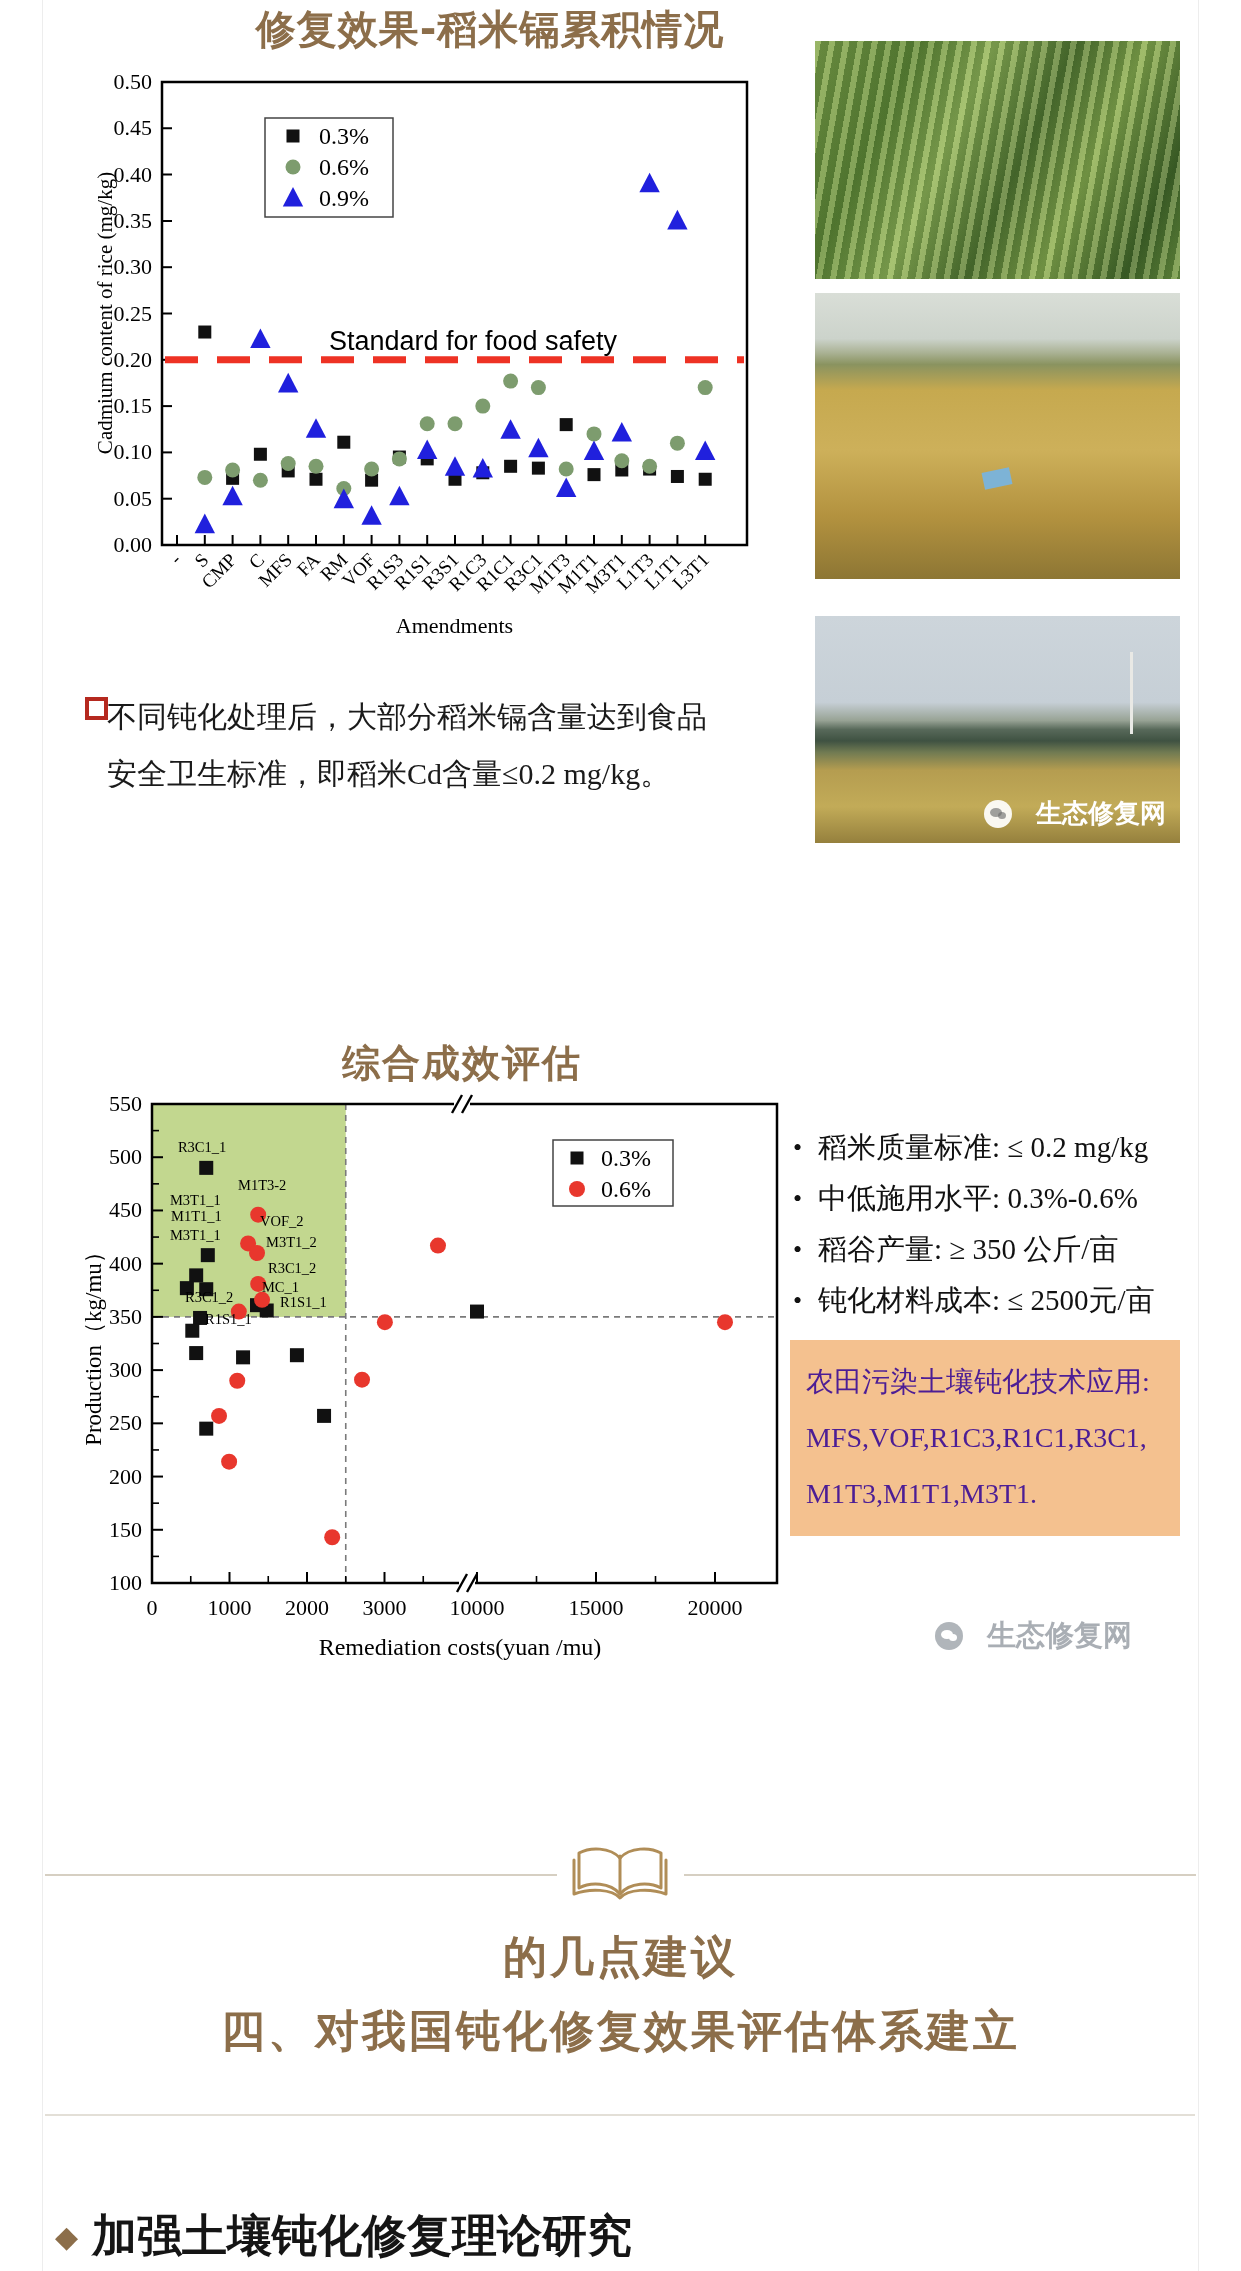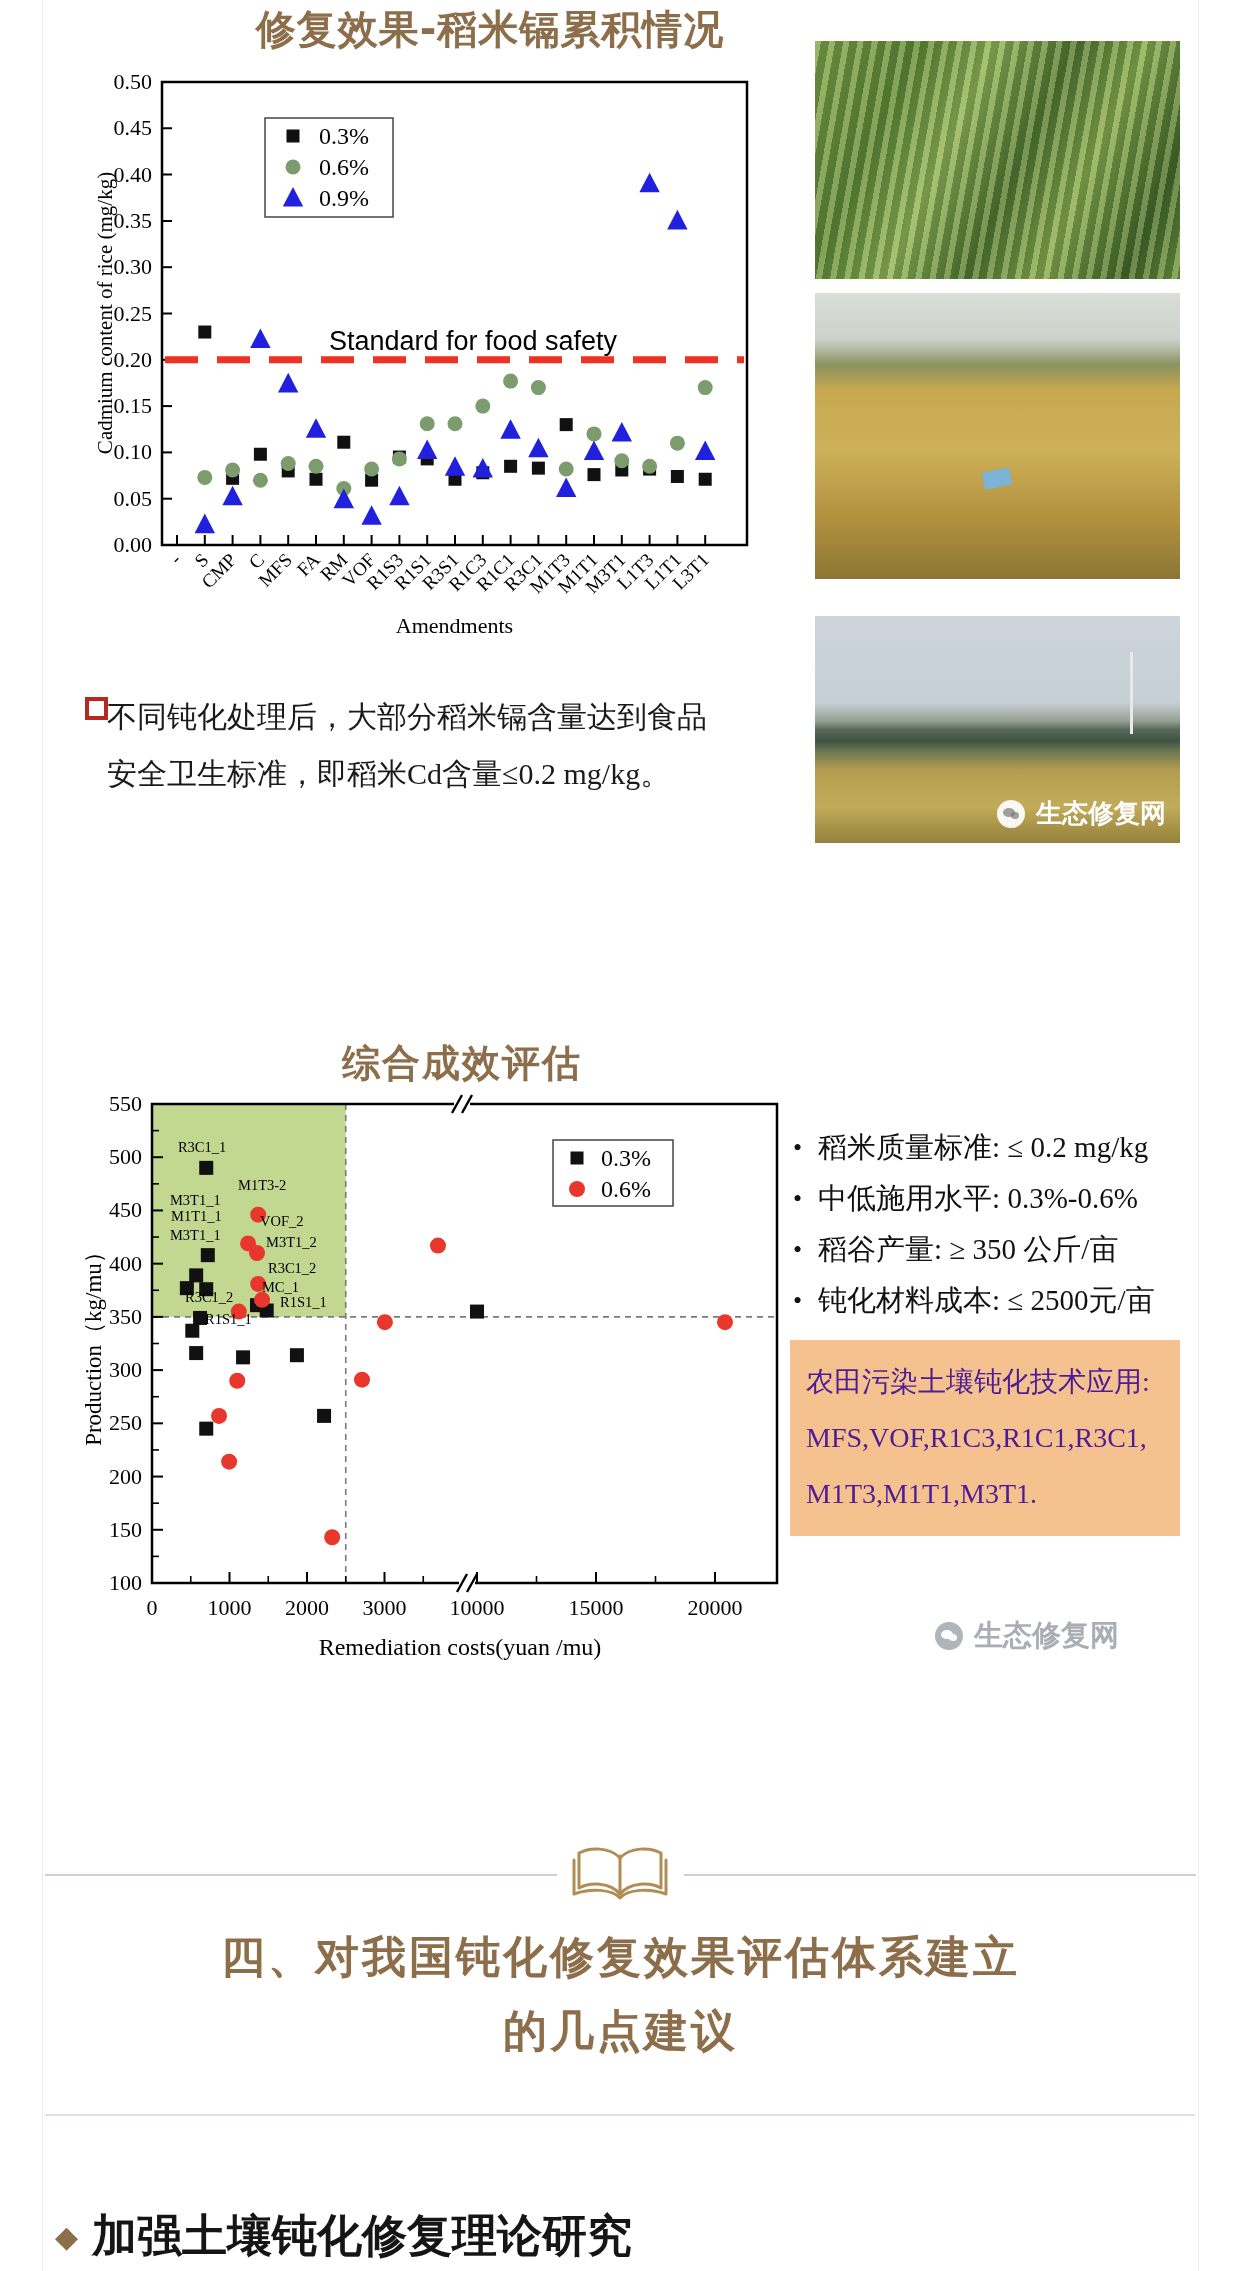--- a/index.html
+++ b/index.html
@@ -20,21 +20,21 @@
   svg text.sans{font-family:"Liberation Sans","DejaVu Sans",sans-serif;}
 
   .photo{position:absolute;left:815px;width:365px;}
   .p1{top:41px;height:238px;background:linear-gradient(115deg,#7da04b 0%,#5d8436 22%,#8fb159 38%,#4e7030 55%,#86a84f 70%,#3f6128 88%,#6c9242 100%);}
   .p1::after{content:"";position:absolute;inset:0;background:repeating-linear-gradient(100deg,rgba(228,240,176,.28) 0 6px,rgba(28,58,20,.22) 6px 14px);}
   .p2{top:293px;height:286px;background:linear-gradient(180deg,#d9ded7 0%,#ccd3cb 16%,#a9b193 21%,#8a9360 25%,#c6a94f 34%,#cdb05a 55%,#b3923f 78%,#8d7634 100%);}
   .sign{position:absolute;left:46%;top:62%;width:28px;height:17px;background:#7db3d6;transform:rotate(-12deg);}
   .p3{top:616px;height:227px;background:linear-gradient(180deg,#cdd5db 0%,#c6cfd6 38%,#98a395 46%,#58695a 50%,#3f5242 55%,#707a52 60%,#b59d50 68%,#c2ab58 84%,#95803d 100%);}
   .pole{position:absolute;right:13%;top:16%;width:3px;height:36%;background:#e9e9e5;}
 
-  .wm{display:flex;align-items:center;gap:11px;font-weight:bold;}
+  .wm{display:flex;align-items:center;gap:24px;font-weight:bold;}
   .wm-logo{position:relative;display:inline-block;width:28px;height:28px;border-radius:50%;background:#9aa0a6;flex:0 0 auto;}
   .wm-logo::after{content:"";position:absolute;left:6px;top:8px;width:12px;height:9px;border-radius:50%;background:#fff;}
   .wm-logo::before{content:"";position:absolute;left:14px;top:12px;width:8px;height:7px;border-radius:50%;background:#fff;}
   .wm-photo{position:absolute;right:14px;bottom:12px;color:#fff;font-size:26px;}
   .wm-photo .wm-logo{background:rgba(255,255,255,.92);}
   .wm-photo .wm-logo::after,.wm-photo .wm-logo::before{background:rgba(110,110,110,.65);}
   .wm-gray{position:absolute;left:935px;top:1616px;color:#a9aeb4;font-size:29px;}
   .wm-gray .wm-logo{background:#b0b5ba;}
 
   .note1{position:absolute;left:85px;top:688px;width:700px;}
@@ -375,22 +375,22 @@
       <g fill="none" stroke="#b08d57" stroke-width="3" stroke-linecap="round" stroke-linejoin="round">
         <path d="M50 14 V52"></path>
         <path d="M50 16 C40 5 20 5 9 11 V46 C20 40 40 40 50 52"></path>
         <path d="M50 16 C60 5 80 5 91 11 V46 C80 40 60 40 50 52"></path>
         <path d="M4 18 V52 C20 46 42 47 50 56 C58 47 80 46 96 52 V18"></path>
       </g>
     </svg>
   </div>
 
   <h3 class="t3">
+    <div>的几点建议</div>
     <div>四、对我国钝化修复效果评估体系建立</div>
-    <div>的几点建议</div>
   </h3>
 
   <div class="divider2"></div>
 
   <div class="brow">
     <span class="diamond">◆</span>
     <span class="btext">加强土壤钝化修复理论研究</span>
   </div>
 </div>
 

